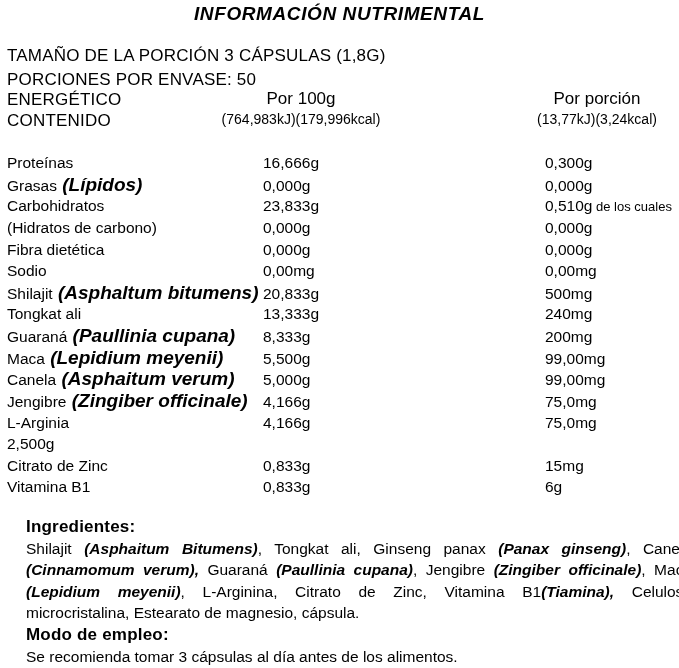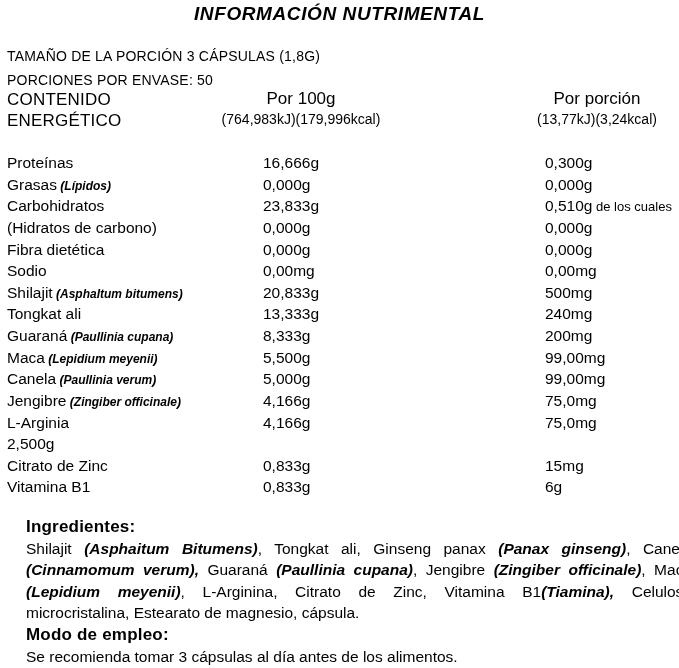--- a/index.html
+++ b/index.html
@@ -11,21 +11,21 @@
     font-family:"Liberation Sans", sans-serif;
     overflow:hidden;
   }
   .title{
     position:absolute;top:3px;left:0;right:0;
     text-align:center;
     font-size:19px;font-weight:bold;letter-spacing:.6px;font-style:italic;
   }
   .serving{
     position:absolute;top:44px;left:7px;
-    font-size:14px;line-height:24px;letter-spacing:.2px;
+    font-size:17px;line-height:24px;letter-spacing:.2px;
   }
   .hdr-left{
     position:absolute;top:89px;left:7px;
     font-size:17px;line-height:21px;letter-spacing:.2px;
   }
   .hdr-col{position:absolute;top:89px;text-align:center;}
   .hdr-col .col-title{font-size:17px;line-height:20px;}
   .hdr-col .col-energy{font-size:14px;line-height:16px;margin-top:2px;}
   .hdr-100{left:220px;width:162px;}
   .hdr-portion{left:518px;width:158px;}
@@ -33,21 +33,21 @@
     position:absolute;top:152px;left:7px;width:668px;
   }
   .row{
     display:grid;
     grid-template-columns:256px 282px auto;
     align-items:baseline;
     height:21.63px;
   }
   .cell{font-size:15.5px;line-height:21.63px;white-space:nowrap;}
   .sci{
-    font-weight:bold;font-style:italic;font-size:12px;
+    font-weight:bold;font-style:italic;font-size:19px;
   }
   .note{font-size:13px;}
   .ingredients{
     position:absolute;top:516px;left:7px;width:666px;
     font-size:15.5px;line-height:21.6px;margin-left:19px;
   }
   .sec-heading{font-size:17px;font-weight:bold;line-height:21.6px;letter-spacing:.2px;}
   .ing-text{text-align:justify;}
   .sci-inline{font-weight:bold;font-style:italic;}
 </style>
@@ -57,22 +57,22 @@
 <div class="sheet">
 
   <div class="title">INFORMACIÓN NUTRIMENTAL</div>
 
   <div class="serving">
     <div>TAMAÑO DE LA PORCIÓN 3 CÁPSULAS (1,8G)</div>
     <div>PORCIONES POR ENVASE: 50</div>
   </div>
 
   <div class="hdr-left">
+    <div>ENERGÉTICO</div>
     <div>CONTENIDO</div>
-    <div>ENERGÉTICO</div>
   </div>
 
   <div class="hdr-col hdr-100">
     <div class="col-title">Por 100g</div>
     <div class="col-energy">(764,983kJ)(179,996kcal)</div>
   </div>
 
   <div class="hdr-col hdr-portion">
     <div class="col-title">Por porción</div>
     <div class="col-energy">(13,77kJ)(3,24kcal)</div>
@@ -124,21 +124,21 @@
           <div class="cell">Guaraná<span class="sci"> (Paullinia cupana)</span></div>
           <div class="cell">8,333g</div>
           <div class="cell">200mg</div>
         </div>
         <div class="row">
           <div class="cell">Maca<span class="sci"> (Lepidium meyenii)</span></div>
           <div class="cell">5,500g</div>
           <div class="cell">99,00mg</div>
         </div>
         <div class="row">
-          <div class="cell">Canela<span class="sci"> (Paullinia verum)</span></div>
+          <div class="cell">Canela<span class="sci"> (Asphaitum verum)</span></div>
           <div class="cell">5,000g</div>
           <div class="cell">99,00mg</div>
         </div>
         <div class="row">
           <div class="cell">Jengibre<span class="sci"> (Zingiber officinale)</span></div>
           <div class="cell">4,166g</div>
           <div class="cell">75,0mg</div>
         </div>
         <div class="row">
           <div class="cell">L-Arginia</div>

